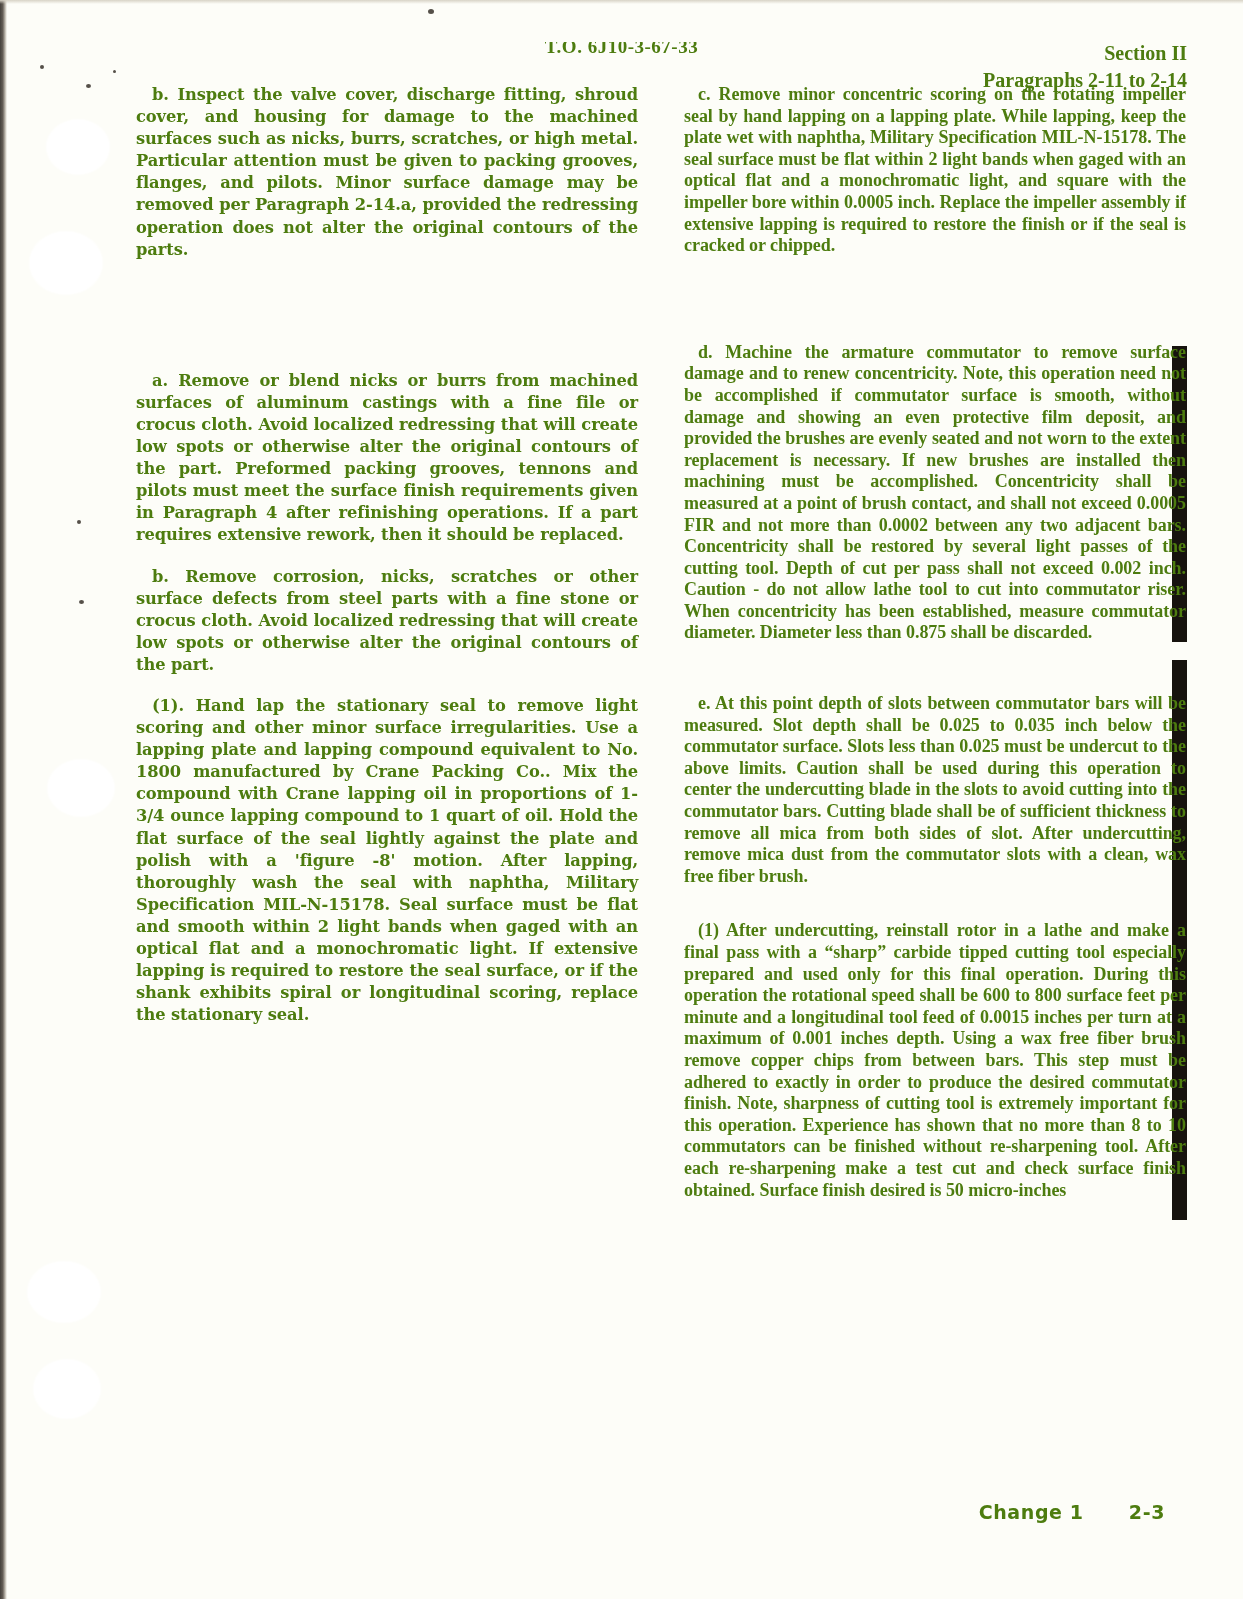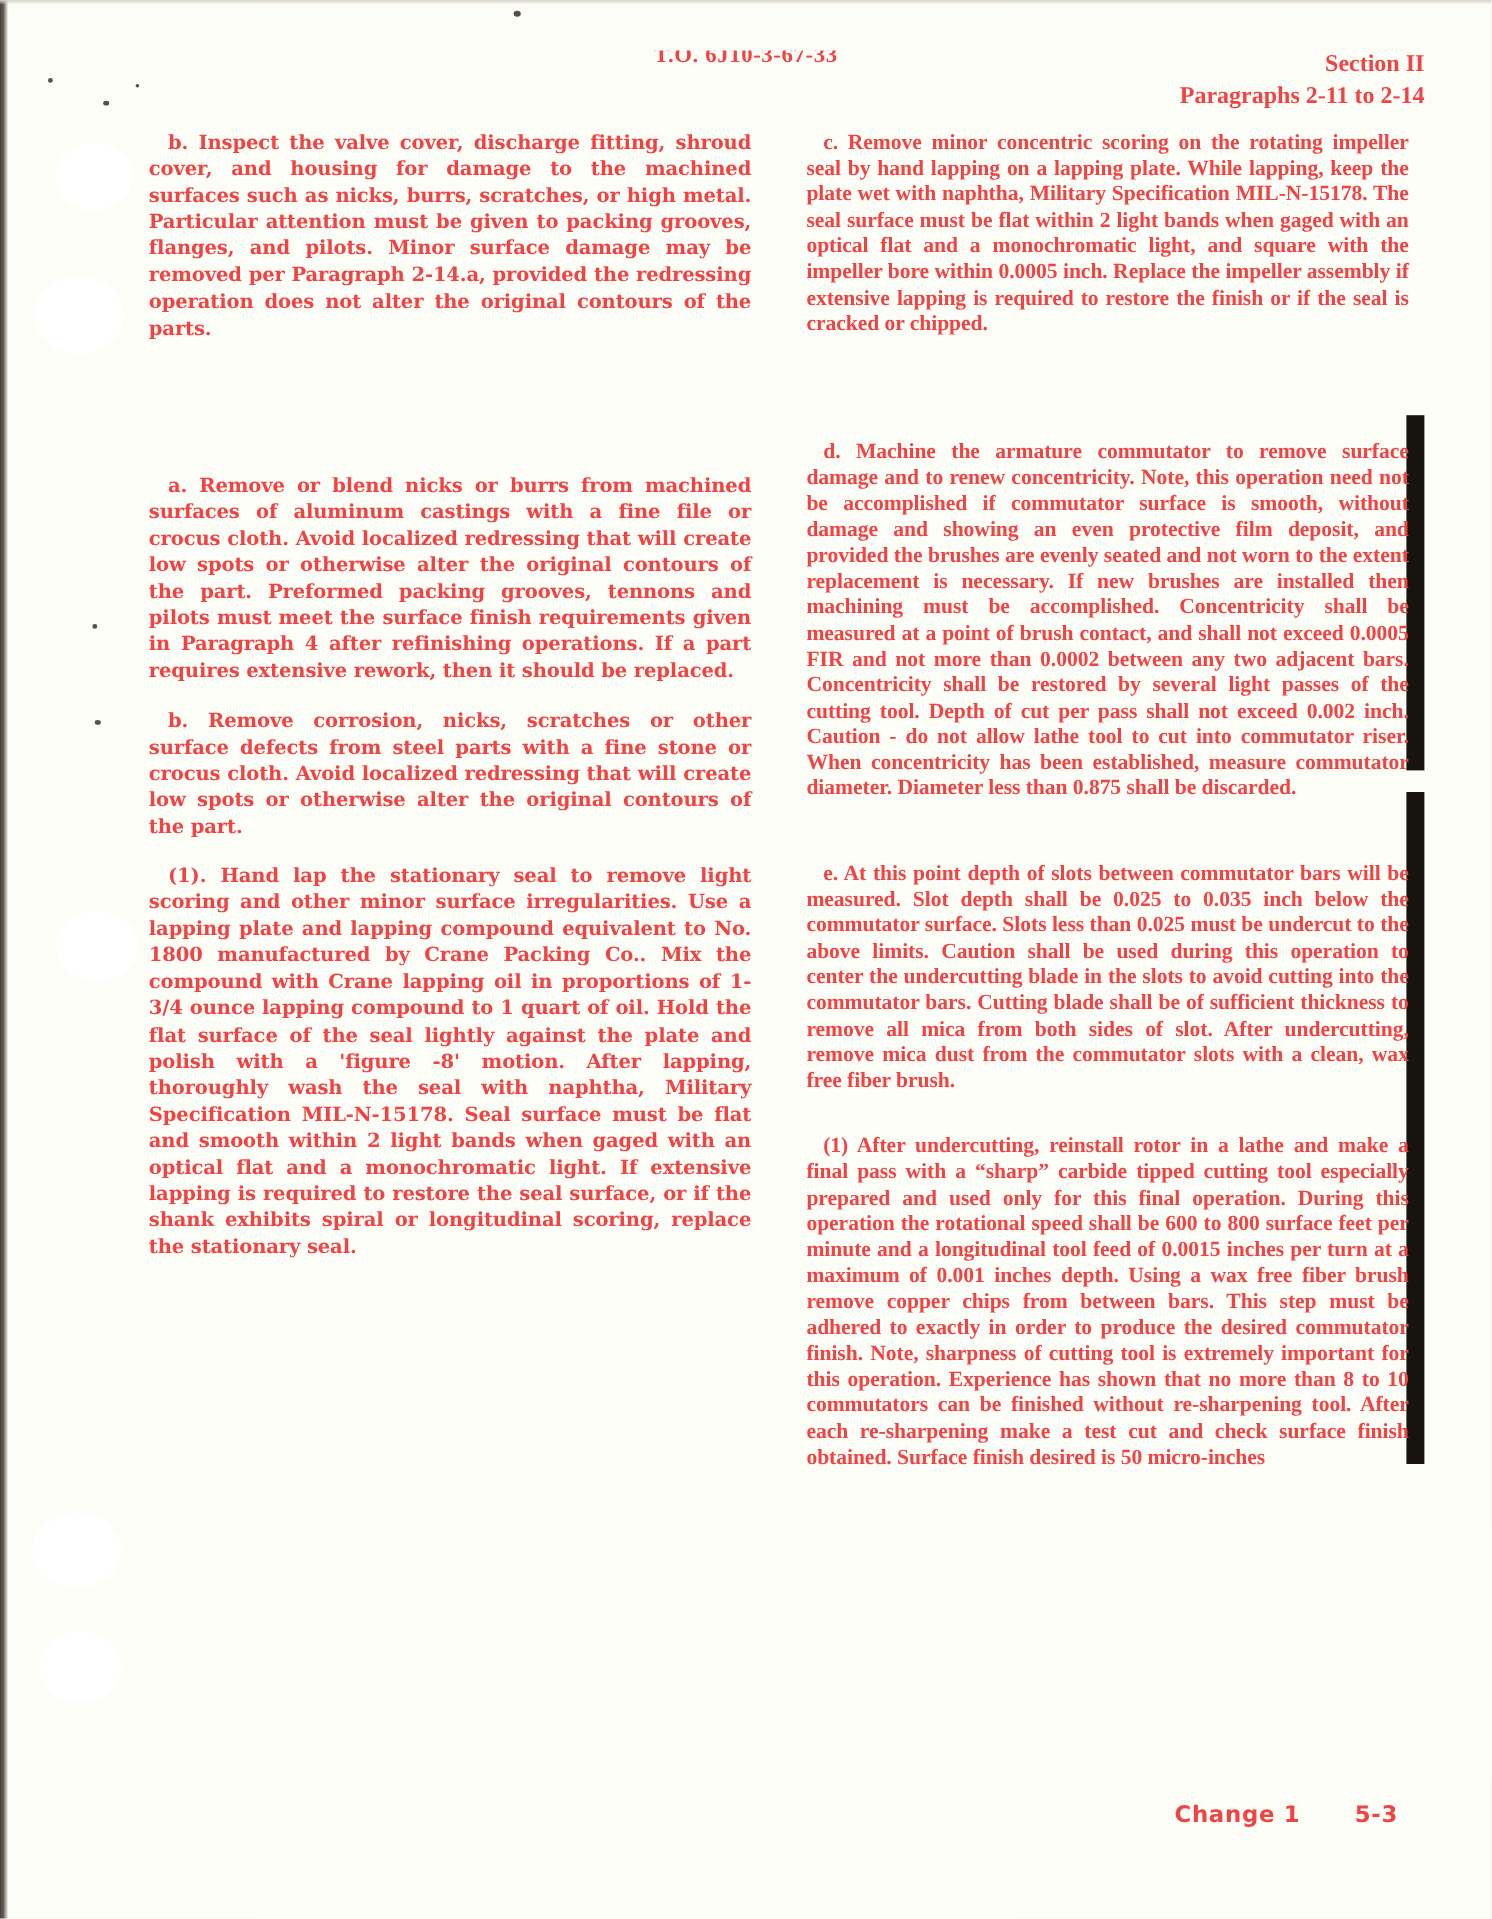--- a/index.html
+++ b/index.html
@@ -9,21 +9,21 @@
     background: #f2f0e8;
   }
   .page {
     position: relative;
     width: 1243px;
     height: 1599px;
     margin: 0 auto;
     background: #fdfdf8;
     overflow: hidden;
     font-family: "Liberation Serif", "DejaVu Serif", serif;
-    color: #ef4444;
+    color: #4d7c0f;
   }
 
   
   .scan-edge-left {
     position: absolute;
     left: 0; top: 0;
     width: 7px; height: 1599px;
     background: linear-gradient(to right, #241f1a 0%, #4a423a 40%, #b8b2a6 75%, rgba(253,253,248,0) 100%);
     opacity: .85;
   }
@@ -65,22 +65,23 @@
     text-align: right;
     font-family: "Liberation Serif", "DejaVu Serif", serif;
     font-weight: bold;
     font-size: 20px;
     line-height: 1.35;
   }
 
   
   .col {
     position: absolute;
-    top: 108px;
+    top: 84px;
     width: 502px;
+    margin-left: 12px;
   }
   .col-left  { left: 124px; }
   .col-right { left: 672px; }
 
   
   .col-left p, .col-left h3 {
     font-family: "DejaVu Serif", "Liberation Serif", serif;
     font-weight: bold;
     font-size: 16.3px;
     line-height: 22.1px;
@@ -214,16 +215,16 @@
 
     <p class="indent">e. At this point depth of slots between commutator bars will be measured. Slot depth shall be 0.025 to 0.035 inch below the commutator surface. Slots less than 0.025 must be undercut to the above limits. Caution shall be used during this operation to center the undercutting blade in the slots to avoid cutting into the commutator bars. Cutting blade shall be of sufficient thickness to remove all mica from both sides of slot.   After undercutting, remove mica dust from the commutator slots with a clean, wax free fiber brush.</p>
 
     <div class="gap-sm"></div>
 
     <p class="indent">(1) After undercutting, reinstall rotor in a lathe and make a final pass with a “sharp” carbide tipped cutting tool especially prepared and used only for this final operation. During this operation the rotational speed shall be 600 to 800 surface feet per minute and a longitudinal tool feed of 0.0015 inches per turn at a maximum of 0.001 inches depth. Using a wax free fiber brush remove copper chips from between bars. This step must be adhered to exactly in order to produce the desired commutator finish. Note, sharpness of cutting tool is extremely important for this operation. Experience has shown that no more than 8 to 10 commutators can be finished without re-sharpening tool. After each re-sharpening make a test cut and check surface finish obtained. Surface finish desired is 50 micro-inches</p>
   </div>
 
   <div class="footer">
     <span>Change 1</span>
-    <span class="pg">5-3</span>
+    <span class="pg">2-3</span>
   </div>
 
 </div>
 
 </body></html>

